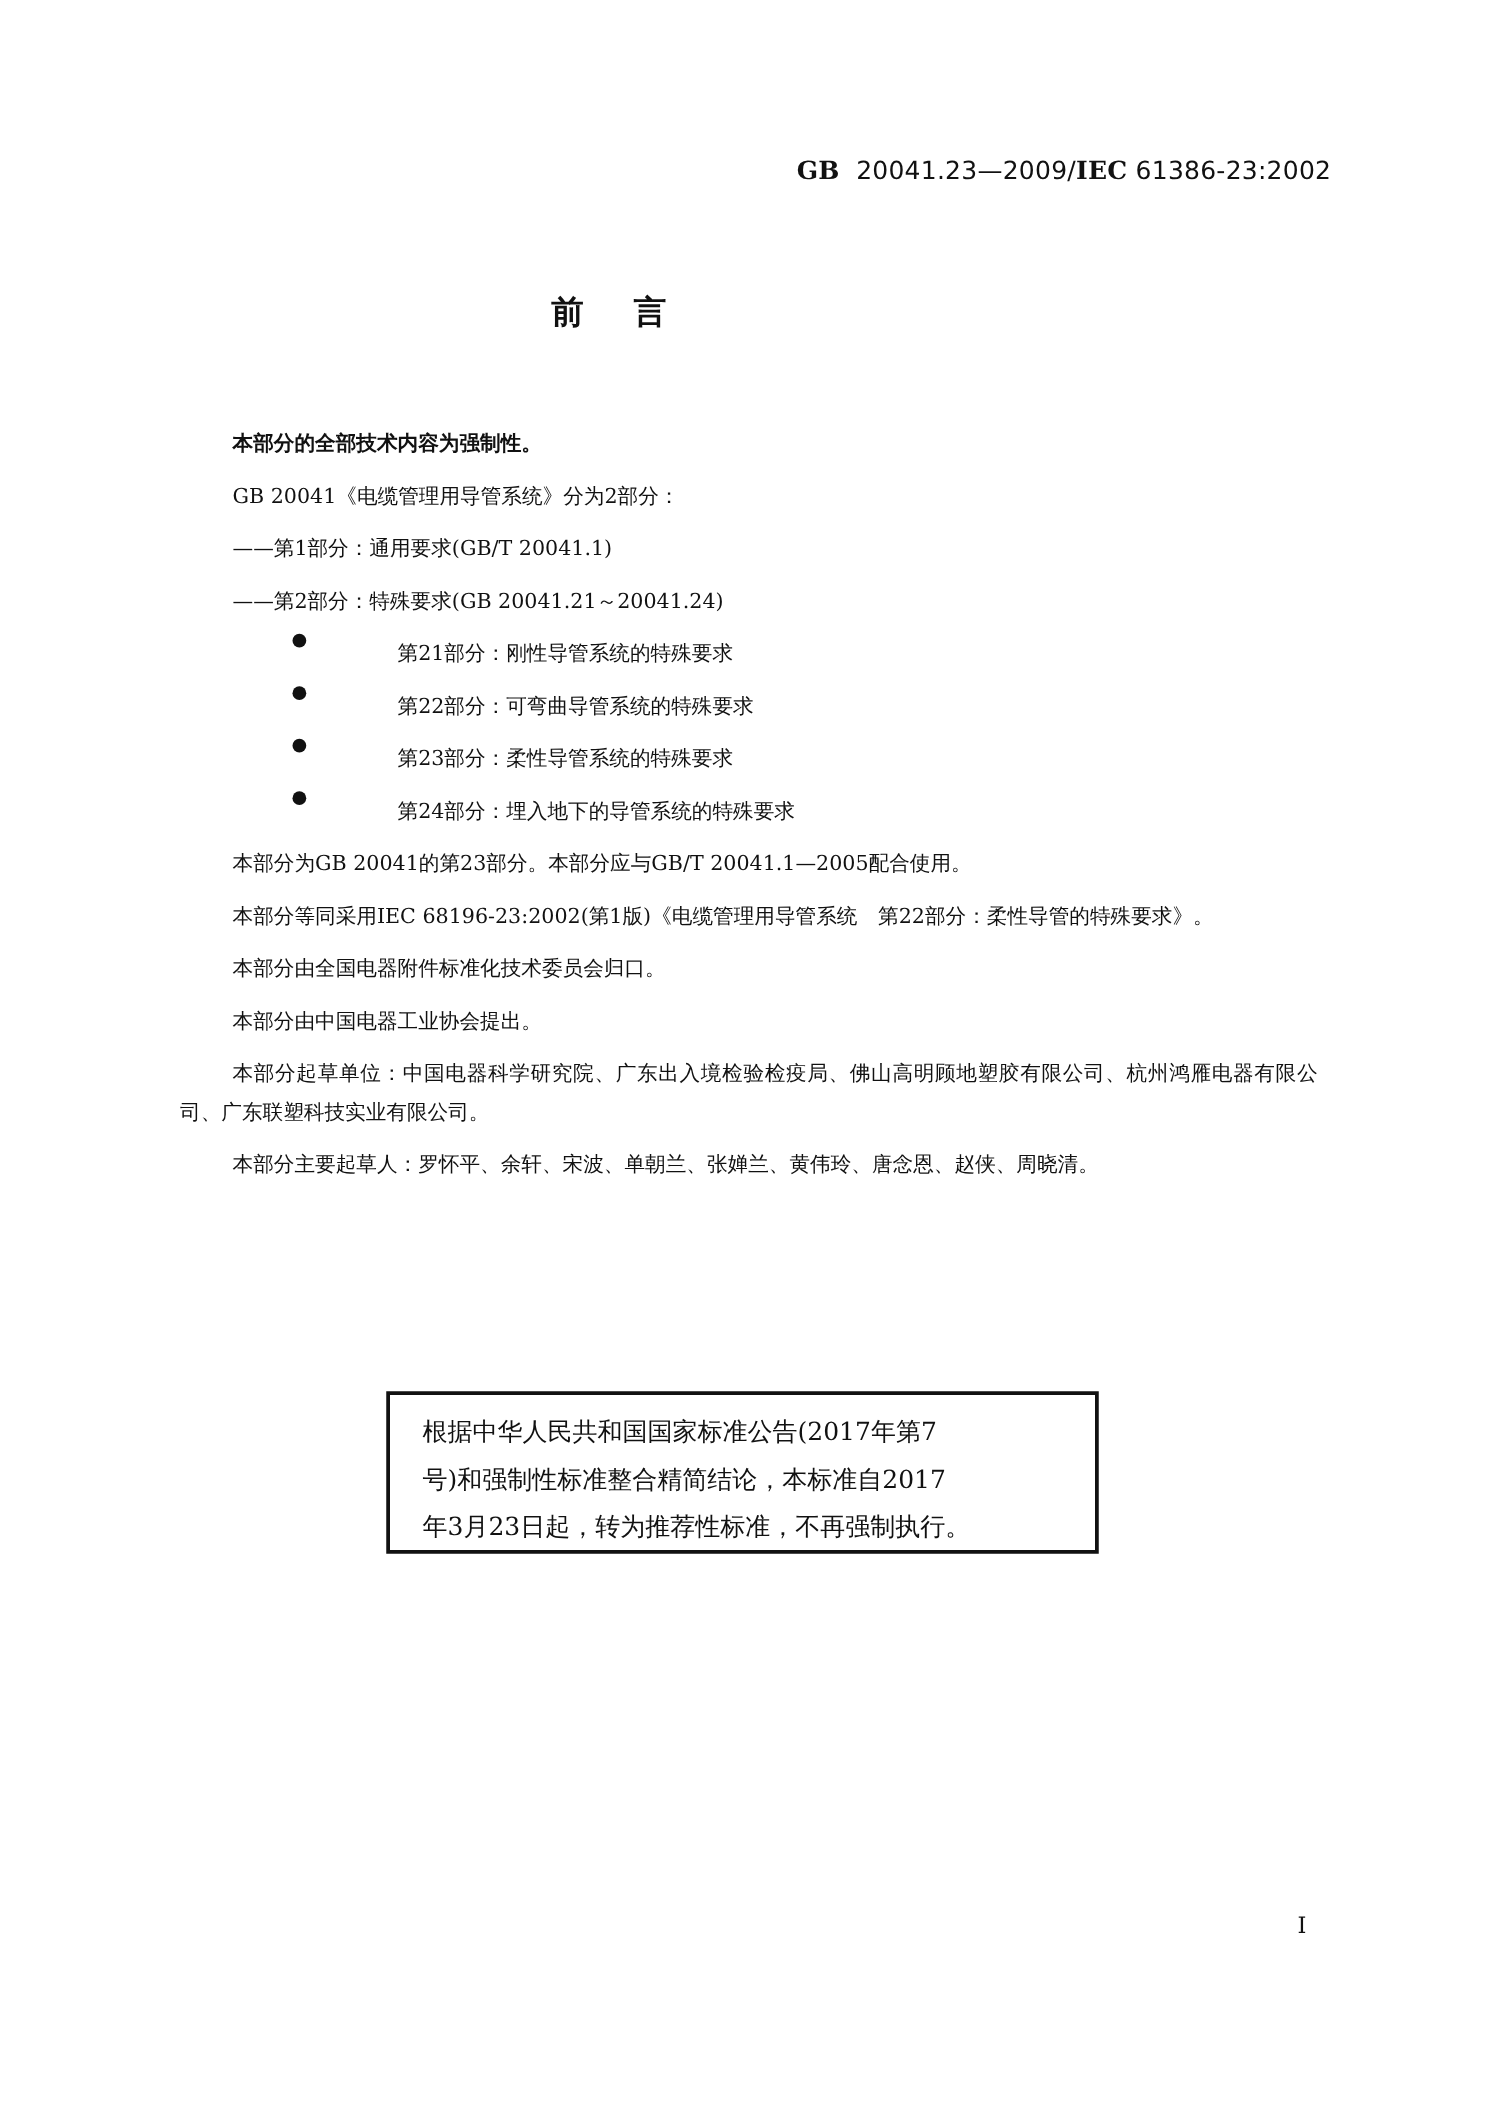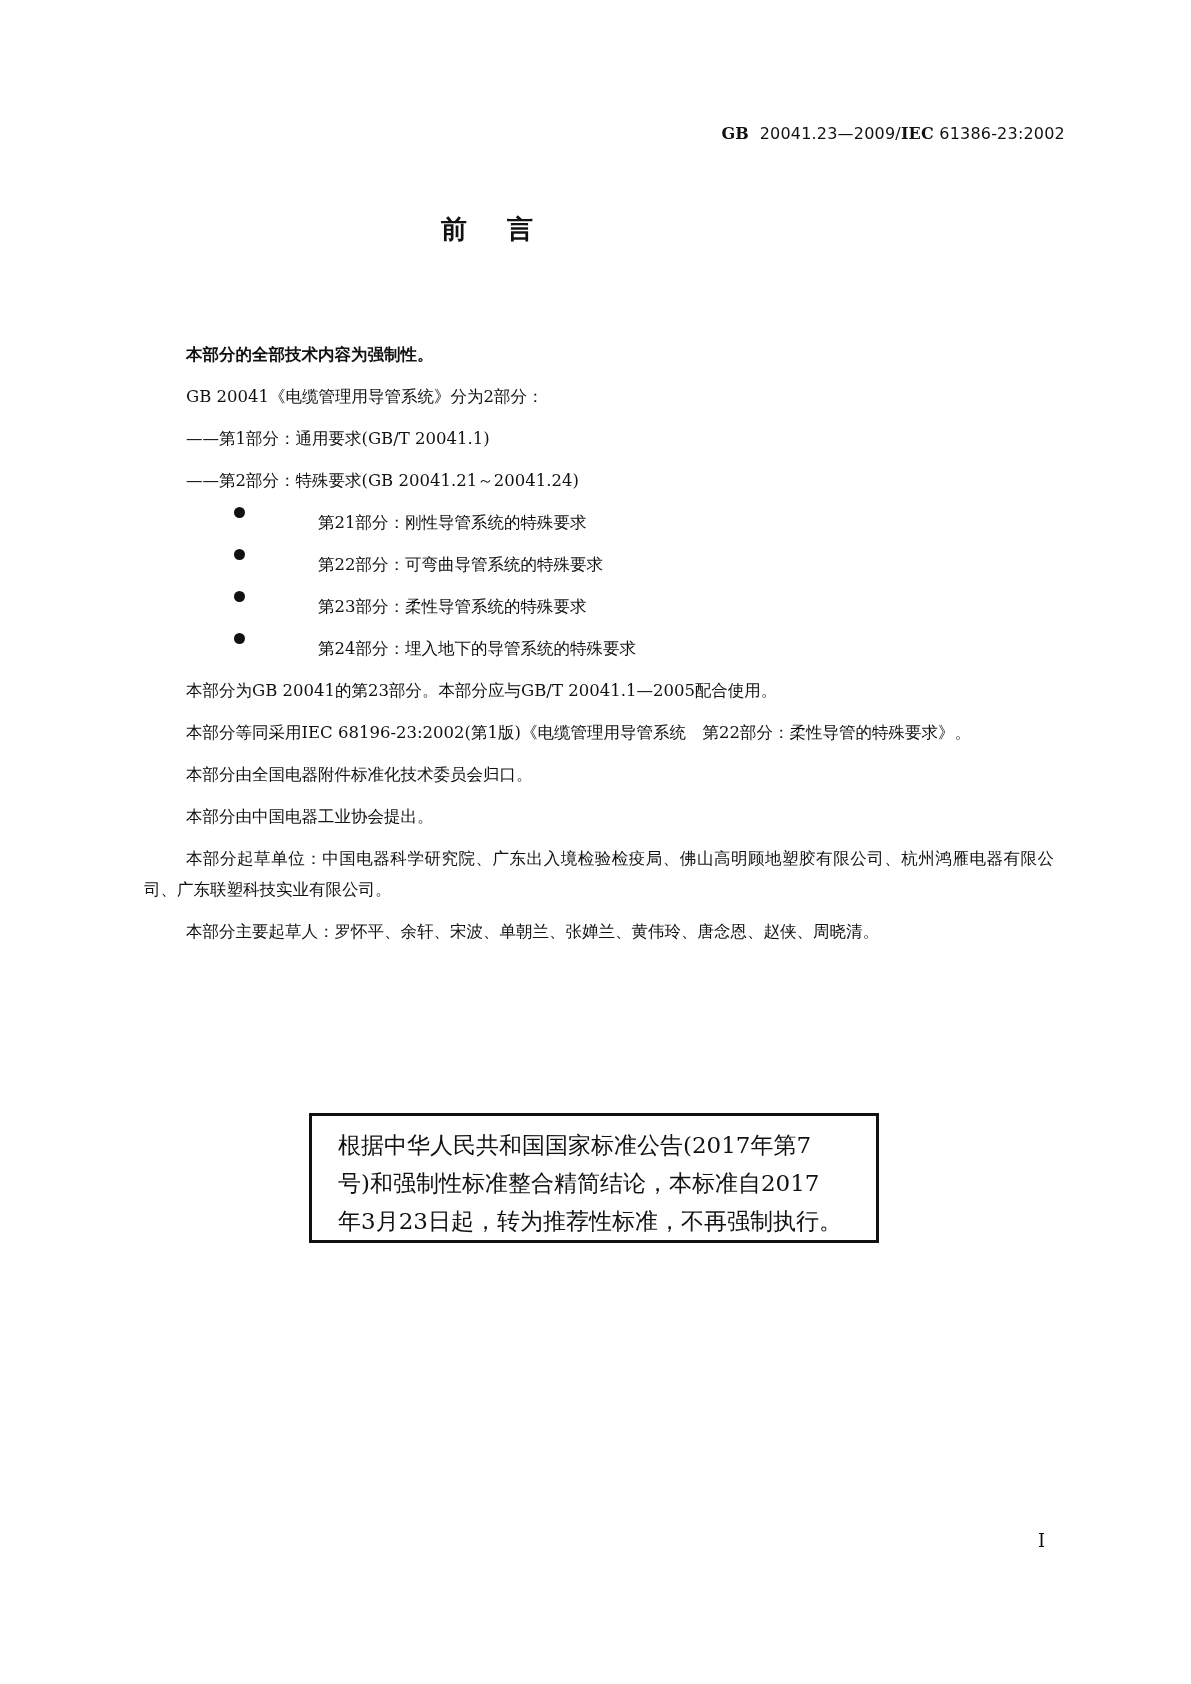--- a/index.html
+++ b/index.html
@@ -12,32 +12,32 @@
       height: 1684px;
       position: relative;
       overflow: hidden;
       font-family: "DejaVu Serif", "Liberation Serif", serif;
       color: #111111;
     }
     .header-code {
       position: absolute;
       top: 124px;
       right: 126px;
-      font-size: 16px;
+      font-size: 20px;
       letter-spacing: 0.2px;
       font-family: "DejaVu Sans", "Liberation Sans", sans-serif;
       white-space: nowrap;
     }
     .header-code .bold {
       font-family: "DejaVu Serif", "Liberation Serif", serif;
       font-weight: bold;
     }
     .title {
       position: absolute;
-      top: 212px;
+      top: 232px;
       left: 0;
       width: 974px;
       text-align: center;
       font-size: 26px;
       font-weight: bold;
       letter-spacing: 40px;
       font-family: "DejaVu Sans", "Liberation Sans", sans-serif;
       padding-left: 40px;
       box-sizing: border-box;
     }
@@ -84,21 +84,21 @@
     }
     .notice-box {
       position: absolute;
       top: 1113px;
       left: 309px;
       width: 570px;
       height: 130px;
       border: 3px solid #111111;
       box-sizing: border-box;
       padding: 10px 24px 0 26px;
-      font-size: 23px;
+      font-size: 20px;
       line-height: 38px;
     }
     .notice-box .nline {
       white-space: nowrap;
       display: block;
     }
     .page-num {
       position: absolute;
       top: 1530px;
       left: 1038px;

